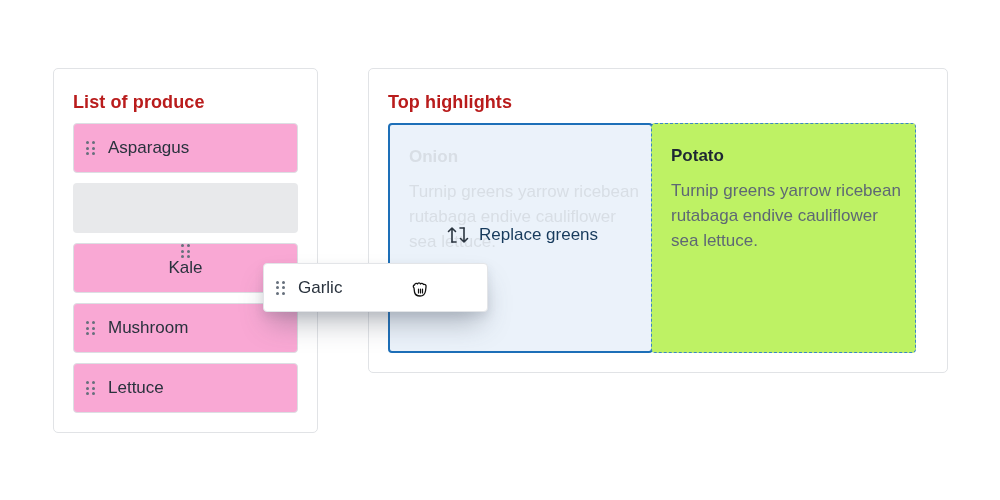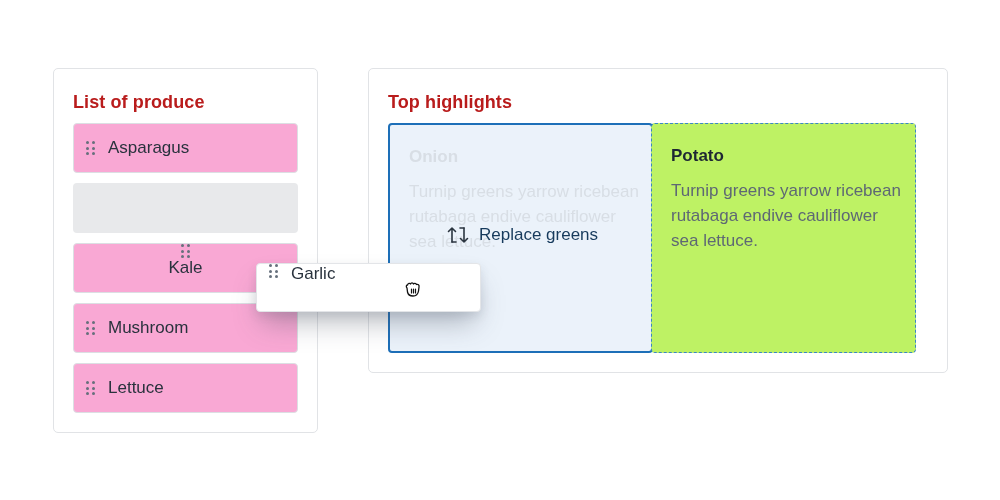--- a/index.html
+++ b/index.html
@@ -97,29 +97,29 @@
     align-items: center;
     gap: 10px;
     color: #163a5c;
     font-size: 17px;
   }
   .replace-overlay svg { display: block; }
 
   
   #drag-item {
     position: absolute;
-    left: 256px;
+    left: 263px;
     top: 263px;
     width: 225px;
     height: 49px;
     background: #ffffff;
     border: 1px solid #e3e5e8;
     border-radius: 4px;
     display: flex;
-    align-items: flex-start;
+    align-items: center;
     box-shadow: 0 16px 28px -6px rgba(70, 80, 95, 0.38), 0 4px 10px rgba(70,80,95,0.12);
   }
   #drag-item .grip { margin-left: 12px; margin-right: 12px; }
   .grab-cursor { position: absolute; left: 146px; top: 15px; }
 </style>
 </head>
 <body>
 
 <div id="left-panel" class="panel">
   <div class="panel-title">List of produce</div>

